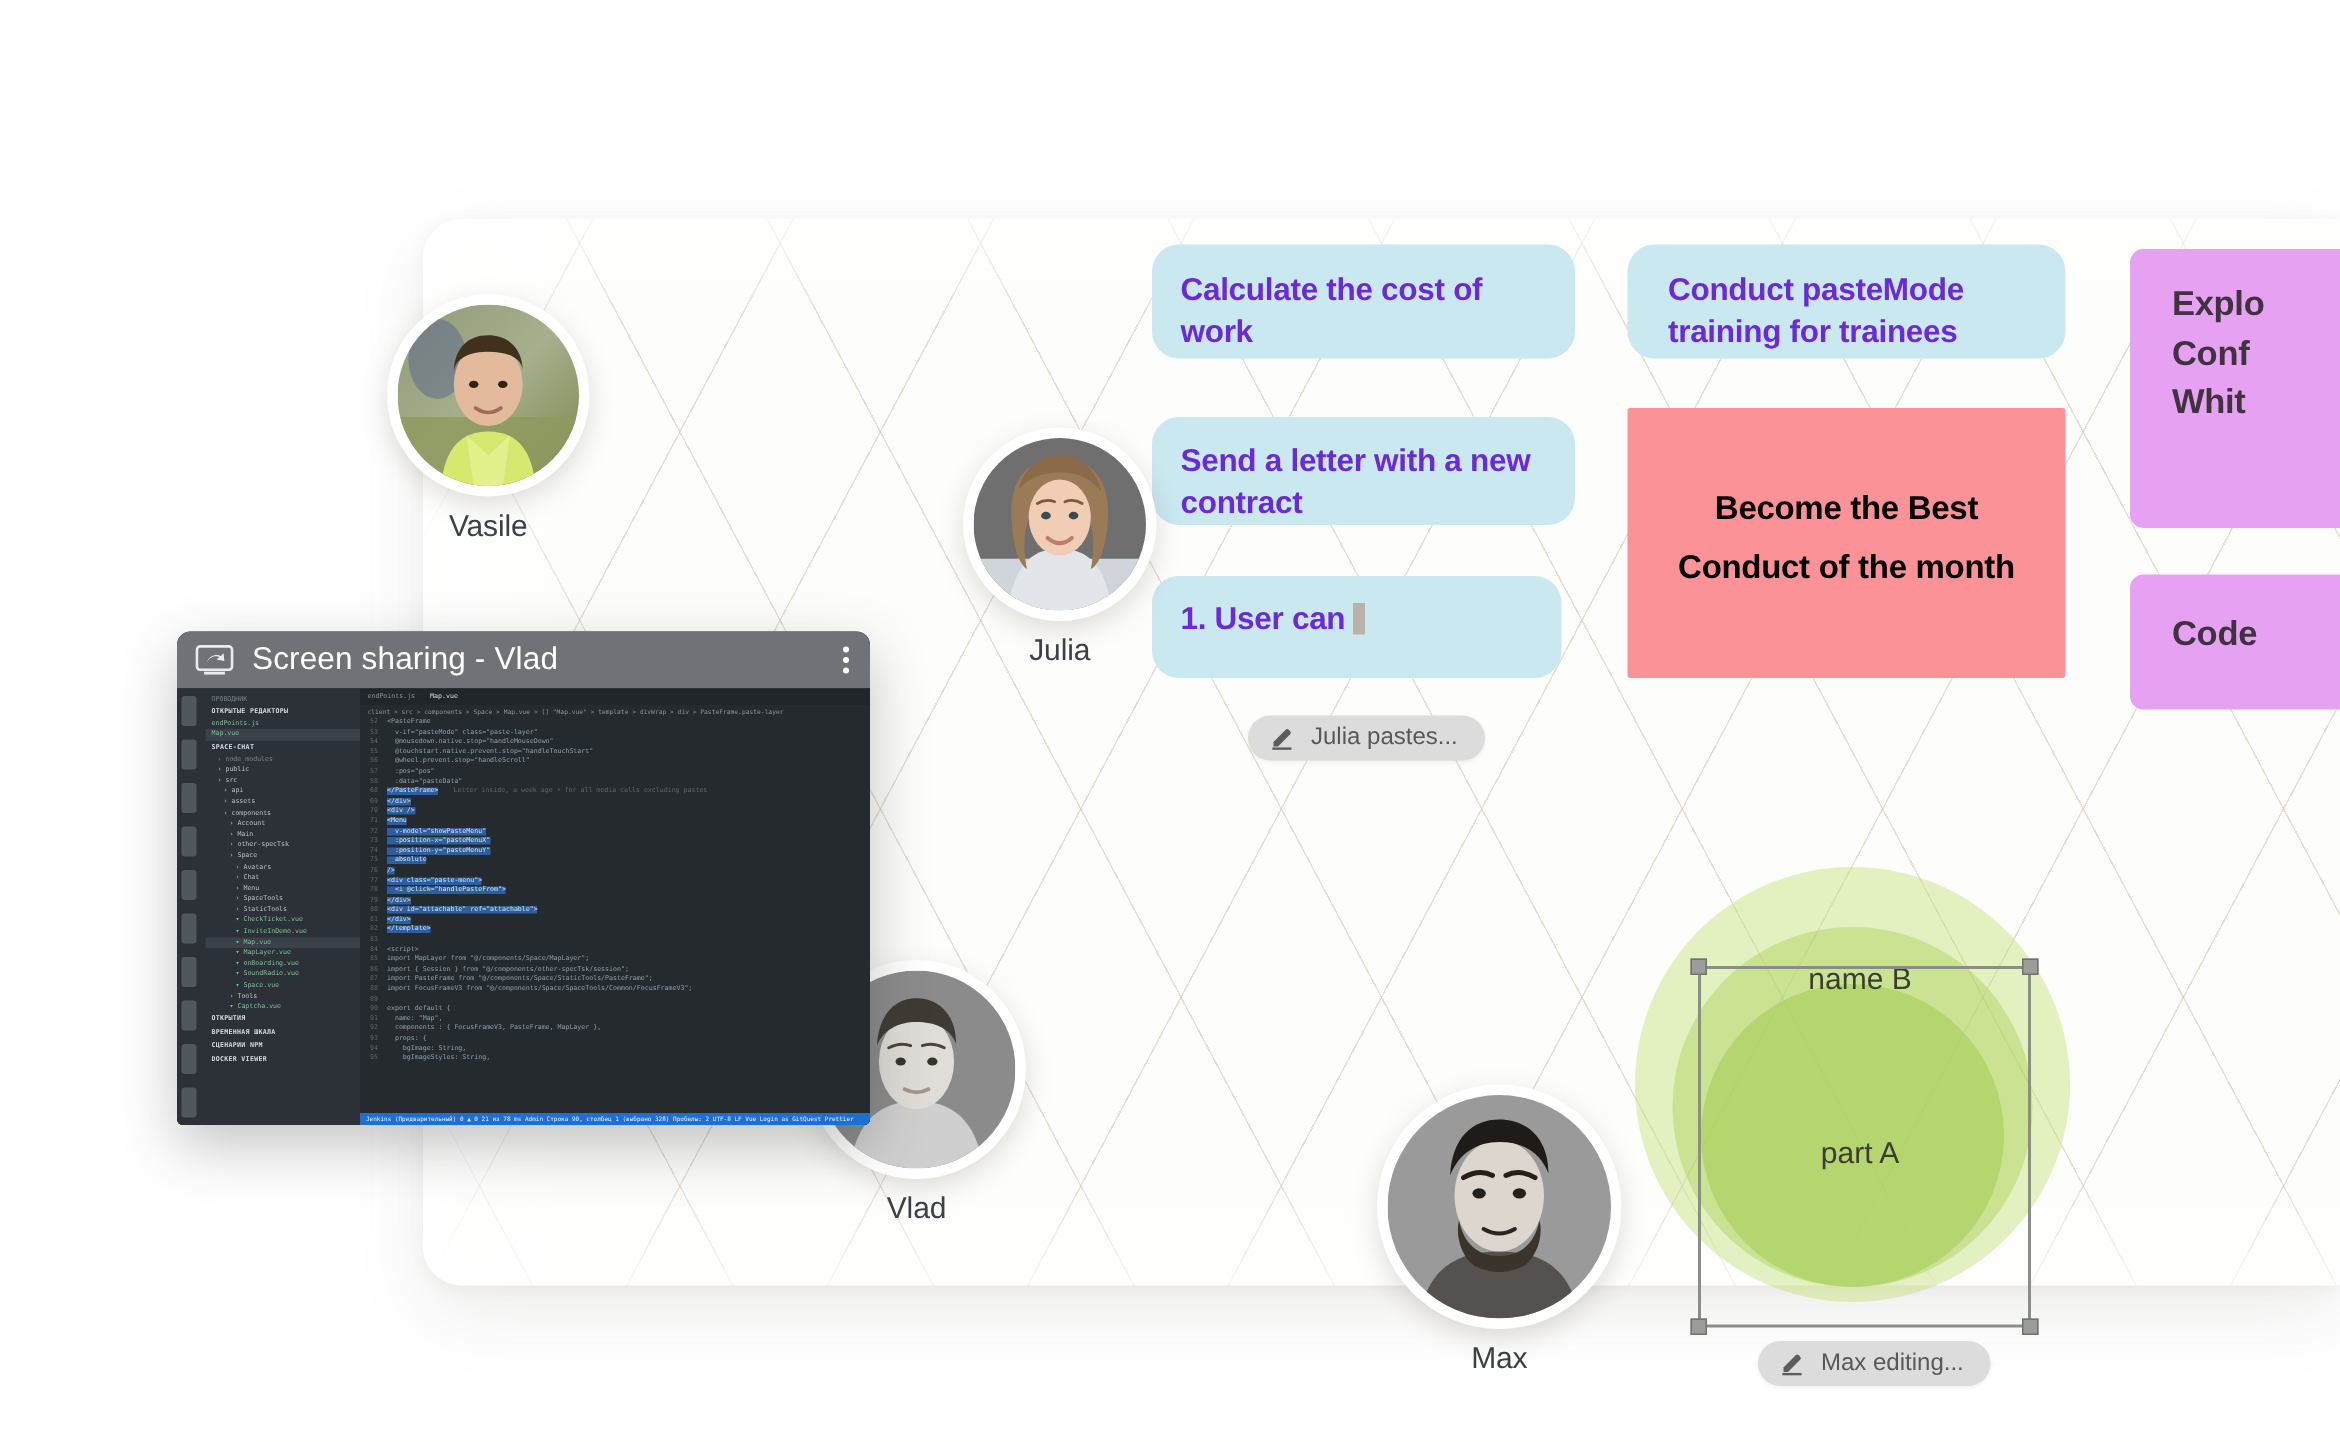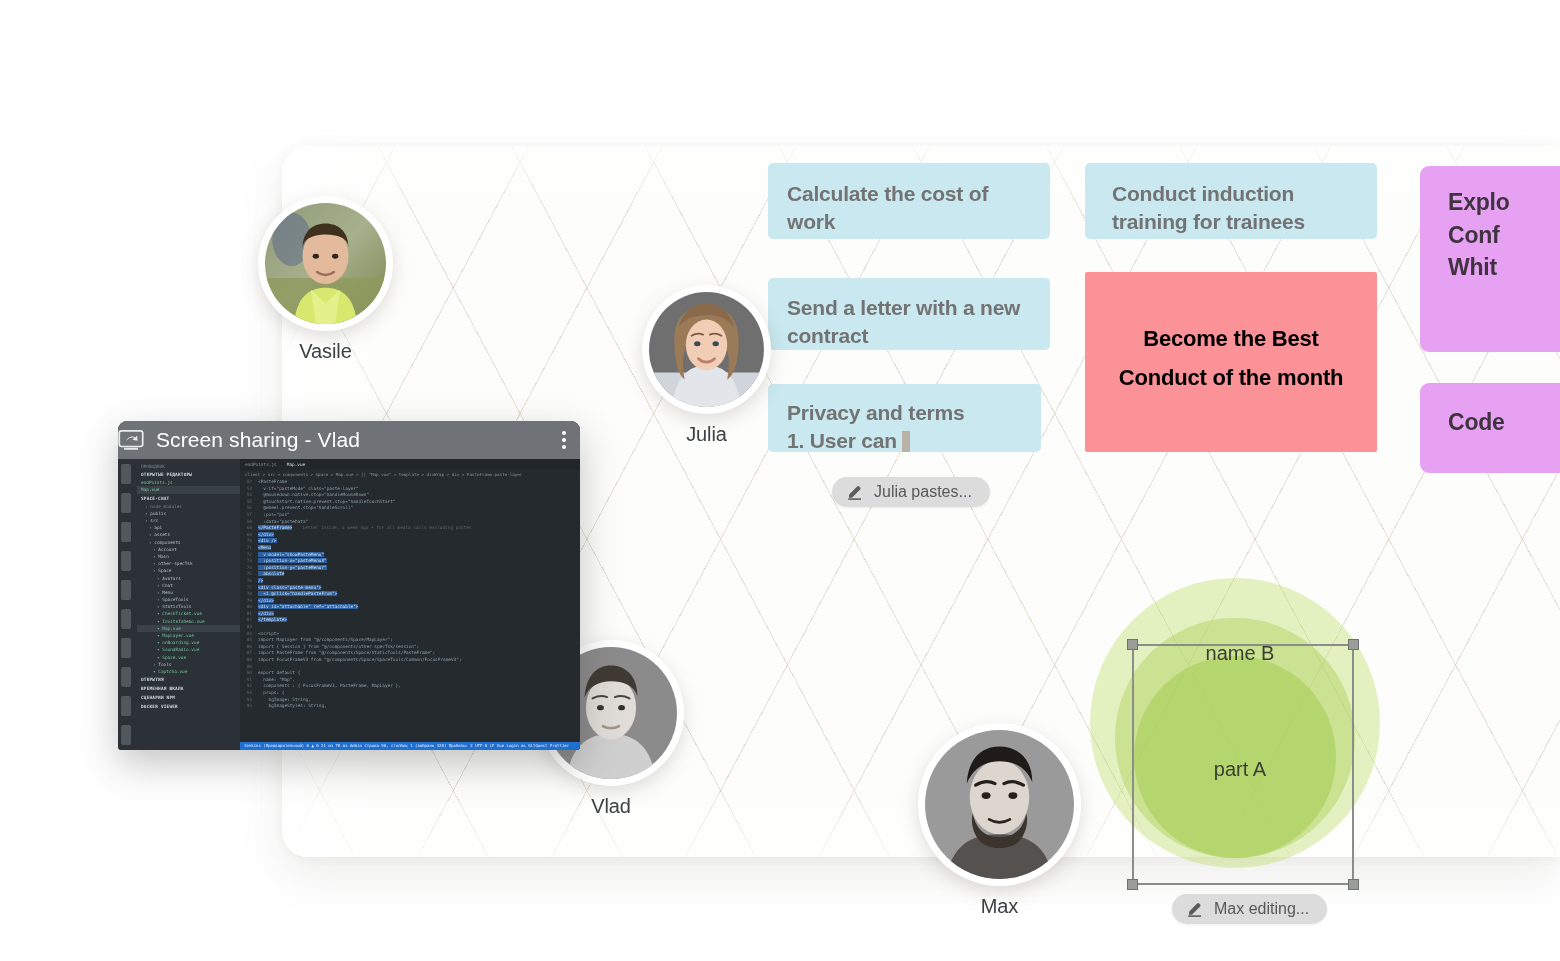--- a/index.html
+++ b/index.html
@@ -40,21 +40,21 @@
   }
 
   
   .card {
     position: absolute;
     font-weight: bold;
     color: #4b4f52;
     letter-spacing: -.2px;
     line-height: 1.33;
   }
-  .card.blue  { background:#c9e8f0; border-radius:5px; color:#737373; }
+  .card.blue  { background:#c9e8f0; border-radius:18px; color:#6d28d9; }
   .card.pink  { background:#fa9298; color:#000000; border-radius:2px; }
   .card.purple{ background:#e6a1f2; color:#3f3340; border-radius:9px; }
 
   #card-cost   { left:768px;  top:163px; width:282px; height:76px;  padding:17px 20px 0 19px; font-size:21px; }
   #card-induct { left:1085px; top:163px; width:292px; height:76px;  padding:17px 24px 0 27px; font-size:21px; }
   #card-letter { left:768px;  top:278px; width:282px; height:72px;  padding:16px 20px 0 19px; font-size:21px; }
   #card-privacy{ left:768px;  top:384px; width:273px; height:68px;  padding:15px 20px 0 19px; font-size:21px; }
   #card-become { left:1085px; top:272px; width:292px; height:180px; padding:48px 22px 0 22px; font-size:22px; text-align:center; line-height:1.75; }
   #card-explore{ left:1420px; top:166px; width:180px; height:186px; padding:20px 0 0 28px; font-size:23px; line-height:1.42; }
   #card-code   { left:1420px; top:383px; width:180px; height:90px;  padding:24px 0 0 28px; font-size:23px; }
@@ -116,21 +116,21 @@
 
   
   #share {
     position:absolute; left:118px; top:421px; width:462px; height:329px;
     border-radius:9px 9px 4px 4px; overflow:hidden;
     box-shadow:0 14px 38px rgba(60,60,60,.30);
     background:#1f2327;
   }
   .share-bar {
     position:relative; height:38px; background:#6f7378;
-    display:flex; align-items:center; padding:0 14px 0 0; gap:12px;
+    display:flex; align-items:center; padding:0 14px 0 12px; gap:12px;
   }
   .share-title { color:#fff; font-size:21px; letter-spacing:.1px; }
   .share-ico { width:26px; height:22px; flex:none; }
   .share-dots { margin-left:auto; display:flex; flex-direction:column; gap:3px; }
   .share-dots i { width:4px; height:4px; background:#fff; border-radius:50%; display:block; }
 
   .vs { position:relative; height:291px; background:#252a2e; display:flex; font-family:"DejaVu Sans Mono", monospace; }
   .vs-rail { width:16px; background:#2b3136; padding-top:5px; }
   .vs-rail .ri { height:20px; margin:0 3px 9px; background:rgba(190,200,210,.26); border-radius:2px; }
   .vs-side { width:106px; background:#2b3136; font-size:4.4px; color:#b7c0c7; padding:4px 0 0 3px; }
@@ -157,29 +157,28 @@
   <div class="board">
     <div class="board-grid"></div>
     <div class="board-fade"></div>
   </div>
 
   <div class="card blue" id="card-cost">
     <span>Calculate the cost of work</span>
   </div>
 
   <div class="card blue" id="card-induct">
-    <span>Conduct induction training for trainees</span>
+    <span>Conduct pasteMode training for trainees</span>
   </div>
 
   <div class="card blue" id="card-letter">
     <span>Send a letter with a new contract</span>
   </div>
 
   <div class="card blue" id="card-privacy">
-    <div>Privacy and terms</div>
     <div><span>1. User can</span><span class="caret"></span></div>
   </div>
 
   <div class="card pink" id="card-become">
     <div>Become the Best</div>
     <div>Conduct of the month</div>
   </div>
 
   <div class="card purple" id="card-explore">
     <div>Explo</div>

